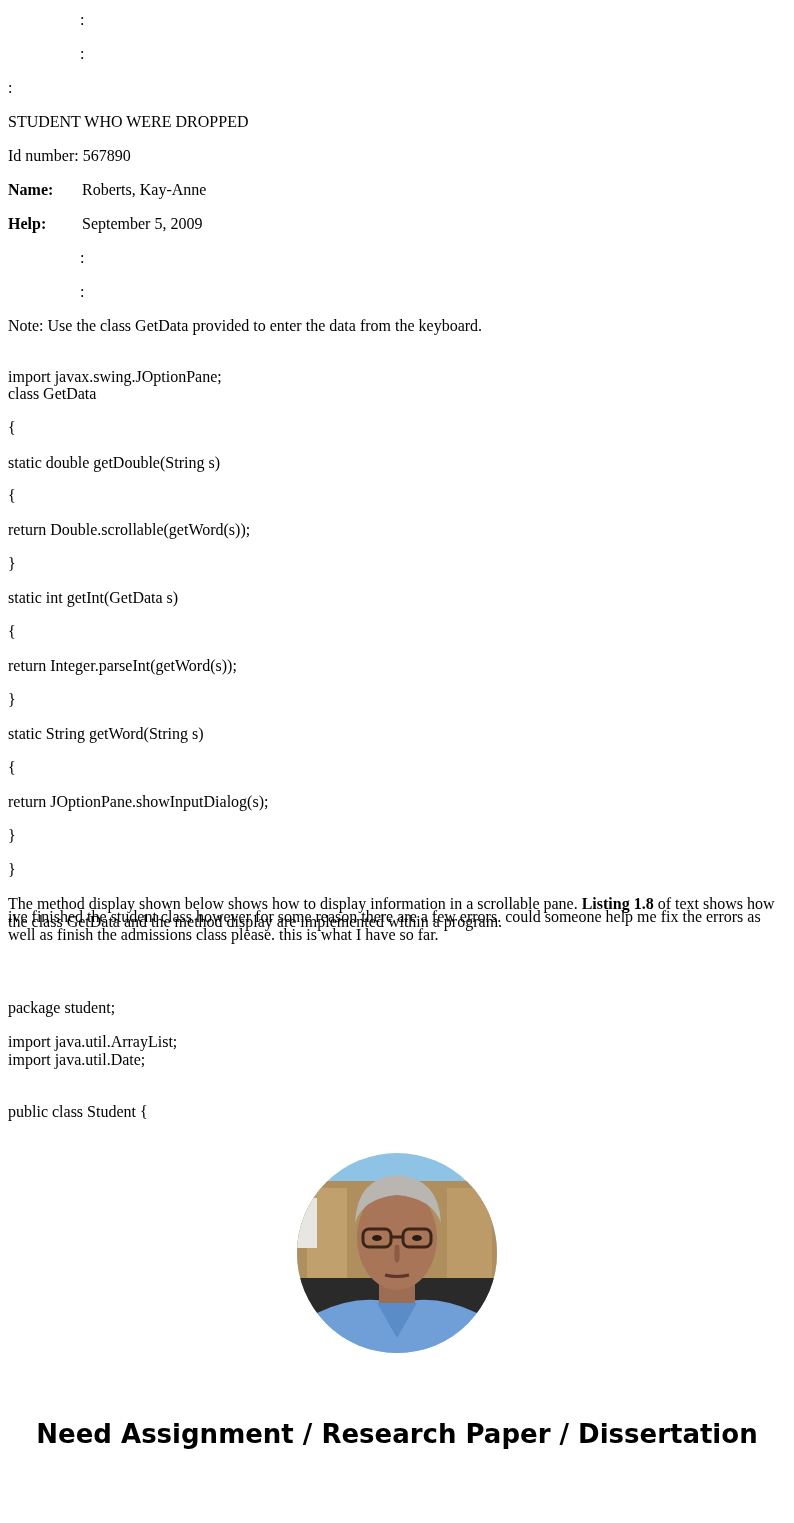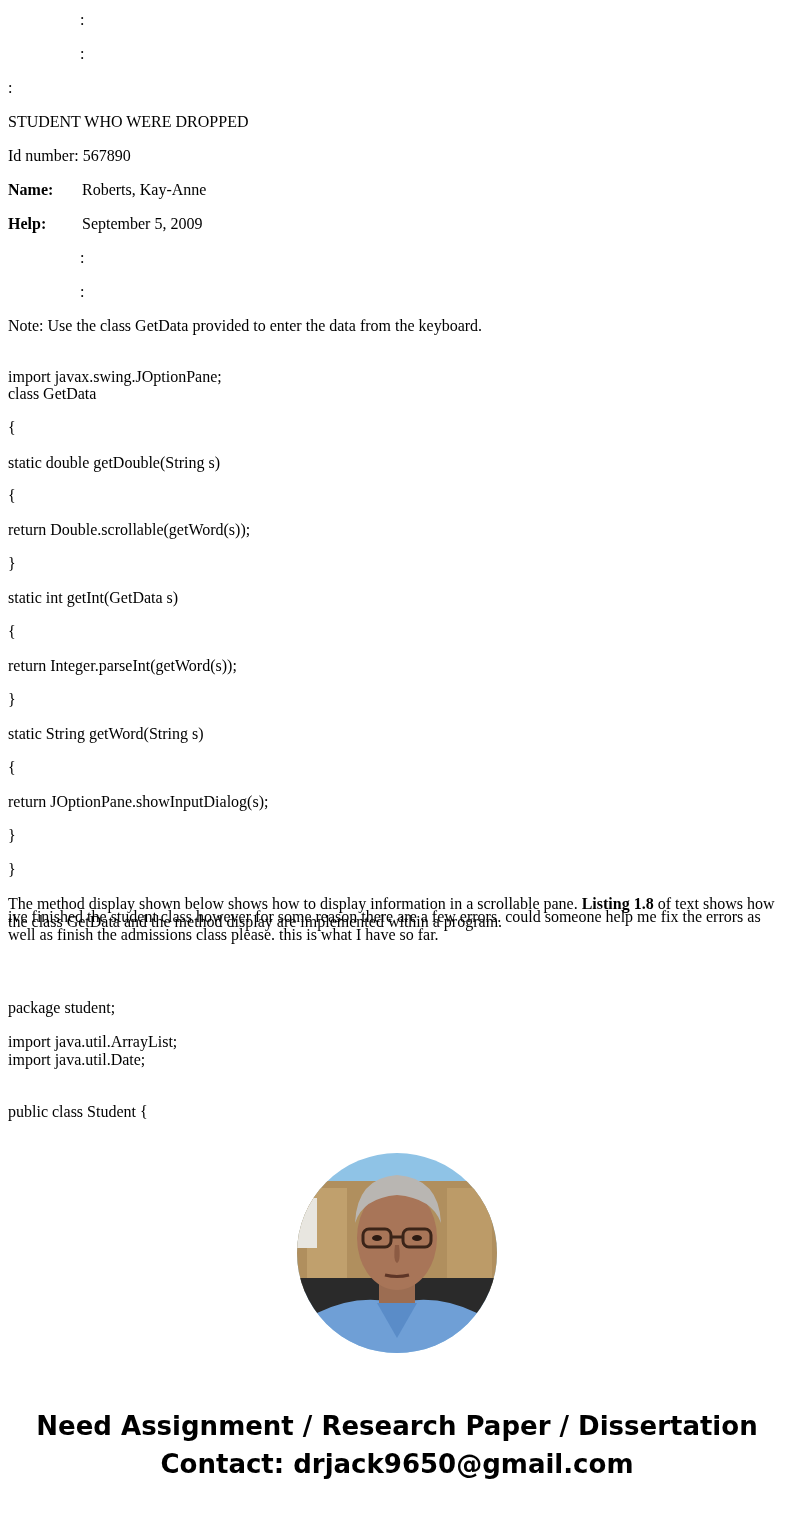--- a/index.html
+++ b/index.html
@@ -28,21 +28,21 @@
       position: absolute;
       left: 0; top: 1403px;
       width: 794px;
       text-align: center;
       font-family: "DejaVu Sans", sans-serif;
       font-weight: bold;
       font-size: 26px;
       line-height: 30px;
       color: #000000;
     }
-    .footer div { margin: 8px; text-align: center; }
+    .footer div { margin: 16px; text-align: center; }
   </style>
 </head>
 <body>
 
 <div class="content">
   <p class="p indent" style="top:11px">:</p>
   <p class="p indent" style="top:45px">:</p>
   <p class="p" style="top:79px">:</p>
   <p class="p" style="top:113px">STUDENT WHO WERE DROPPED</p>
 
@@ -116,14 +116,13 @@
     <ellipse cx="80" cy="85" rx="5" ry="3" fill="#2b1a12"></ellipse>
     <ellipse cx="120" cy="85" rx="5" ry="3" fill="#2b1a12"></ellipse>
 
     <path d="M98 92 Q96 108 100 110 Q104 108 102 92" fill="#8c5b43"></path>
     <path d="M88 122 Q100 125 112 122" stroke="#5e3526" stroke-width="3" fill="none"></path>
   </svg>
 </div>
 
 <div class="footer">
   <div>Need Assignment / Research Paper / Dissertation</div>
-  <div>Contact: drjack9650@gmail.com</div>
 </div>
 
 </body></html>

